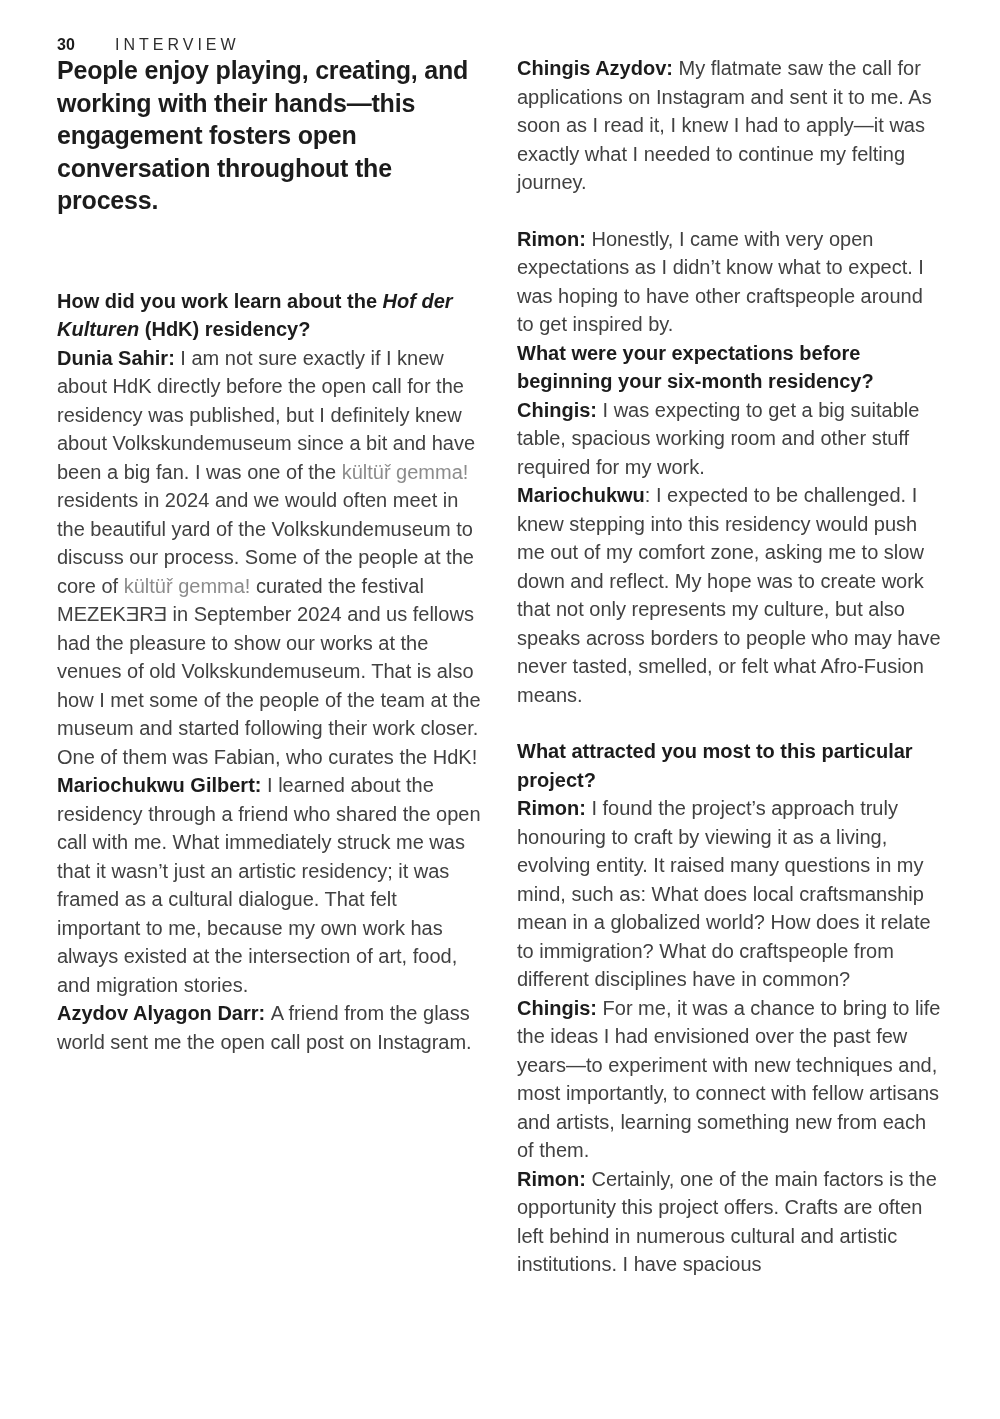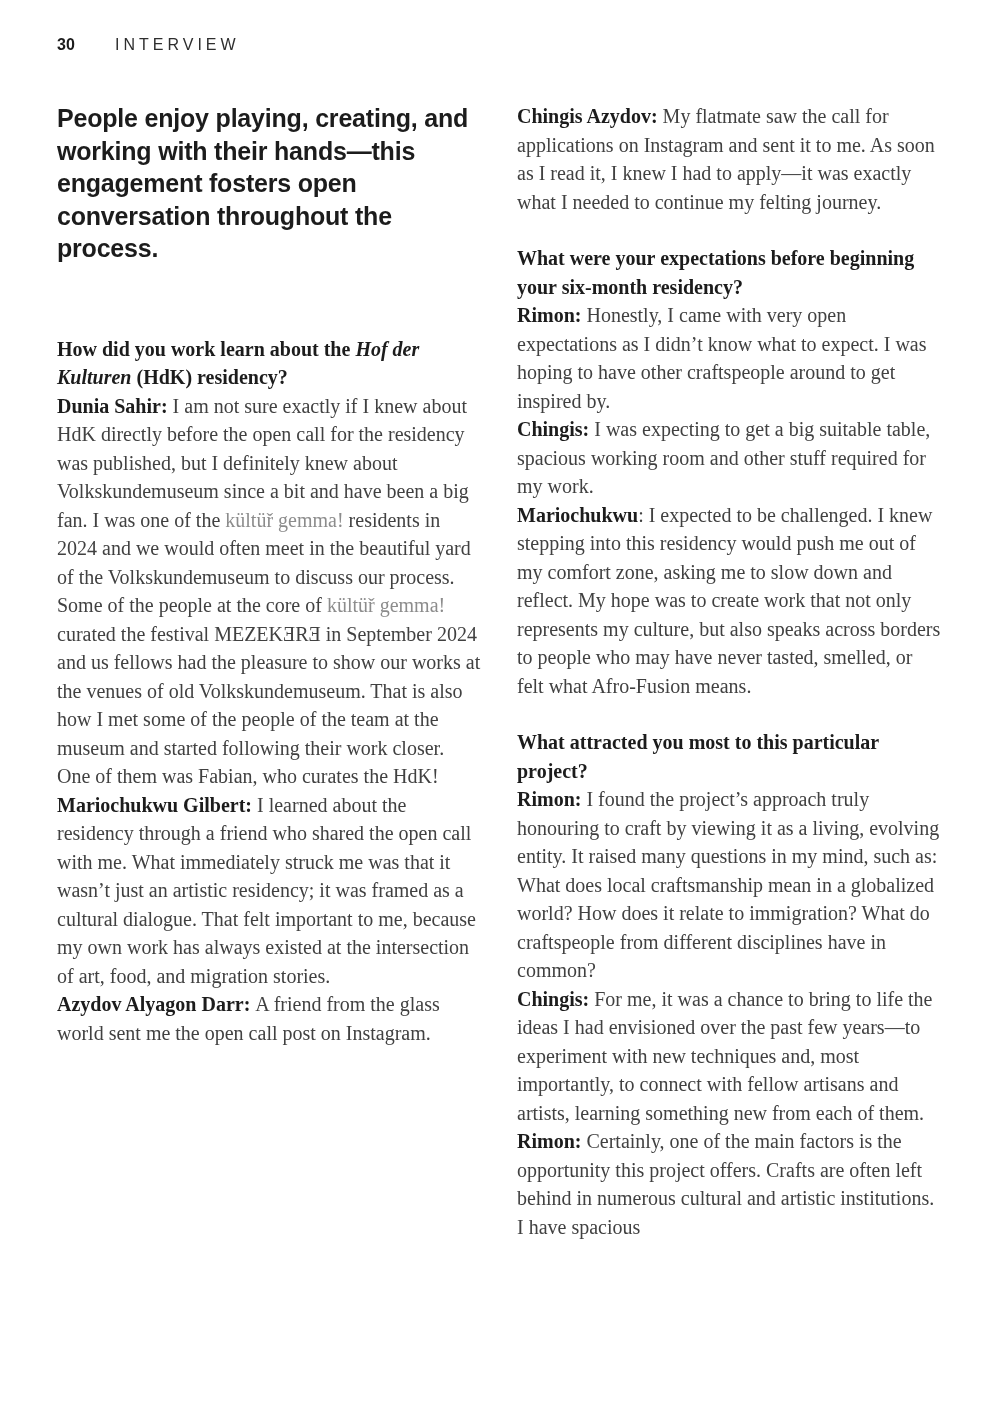--- a/index.html
+++ b/index.html
@@ -31,21 +31,20 @@
   }
   .section-title {
     font-size: 16px;
     font-weight: 400;
     letter-spacing: 4px;
     color: #2e2e2e;
   }
   .columns {
     display: flex;
     gap: 35px;
-    margin-top: 48px;
   }
   .col {
     width: 425px;
     font-size: 20px;
     line-height: 28.5px;
   }
   .headline {
     font-size: 25px;
     line-height: 32.5px;
     font-weight: 700;
@@ -58,21 +57,20 @@
     color: #4a4a4a;
   }
   .qa-first {
     margin-top: 70px;
   }
   .qa-gap {
     margin-top: 28px;
   }
   p.para {
     margin: 0;
-    font-family: Liberation Serif, serif;
   }
   .question {
     font-weight: 700;
     color: #1c1c1c;
   }
   strong {
     font-weight: 700;
     color: #1c1c1c;
   }
   .brand {
@@ -104,22 +102,22 @@
 
         <p class="para"><strong>Azydov Alyagon Darr: </strong><span>A friend from the glass world sent me the open call post on Instagram.</span></p>
       </div>
     </div>
 
     <div class="col">
 
       <p class="para"><strong>Chingis Azydov: </strong><span>My flatmate saw the call for applications on Instagram and sent it to me. As soon as I read it, I knew I had to apply—it was exactly what I needed to continue my felting journey.</span></p>
 
       <div class="qa-gap">
+        <p class="para"><strong>Rimon: </strong><span>Honestly, I came with very open expectations as I didn’t know what to expect. I was hoping to have other craftspeople around to get inspired by.</span></p>
         <p class="para question">What were your expectations before beginning your six-month residency?</p>
-        <p class="para"><strong>Rimon: </strong><span>Honestly, I came with very open expectations as I didn’t know what to expect. I was hoping to have other craftspeople around to get inspired by.</span></p>
         <p class="para"><strong>Chingis: </strong><span>I was expecting to get a big suitable table, spacious working room and other stuff required for my work.</span></p>
         <p class="para"><strong>Mariochukwu</strong><span>: I expected to be challenged. I knew stepping into this residency would push me out of my comfort zone, asking me to slow down and reflect. My hope was to create work that not only represents my culture, but also speaks across borders to people who may have never tasted, smelled, or felt what Afro-Fusion means.</span></p>
       </div>
 
       <div class="qa-gap">
         <p class="para question">What attracted you most to this particular project?</p>
         <p class="para"><strong>Rimon: </strong><span>I found the project’s approach truly honouring to craft by viewing it as a living, evolving entity. It raised many questions in my mind, such as: What does local craftsmanship mean in a globalized world? How does it relate to immigration? What do craftspeople from different disciplines have in common?</span></p>
         <p class="para"><strong>Chingis: </strong><span>For me, it was a chance to bring to life the ideas I had envisioned over the past few years—to experiment with new techniques and, most importantly, to connect with fellow artisans and artists, learning something new from each of them.</span></p>
         <p class="para"><strong>Rimon: </strong><span>Certainly, one of the main factors is the opportunity this project offers. Crafts are often left behind in numerous cultural and artistic institutions. I have spacious</span></p>
       </div>

